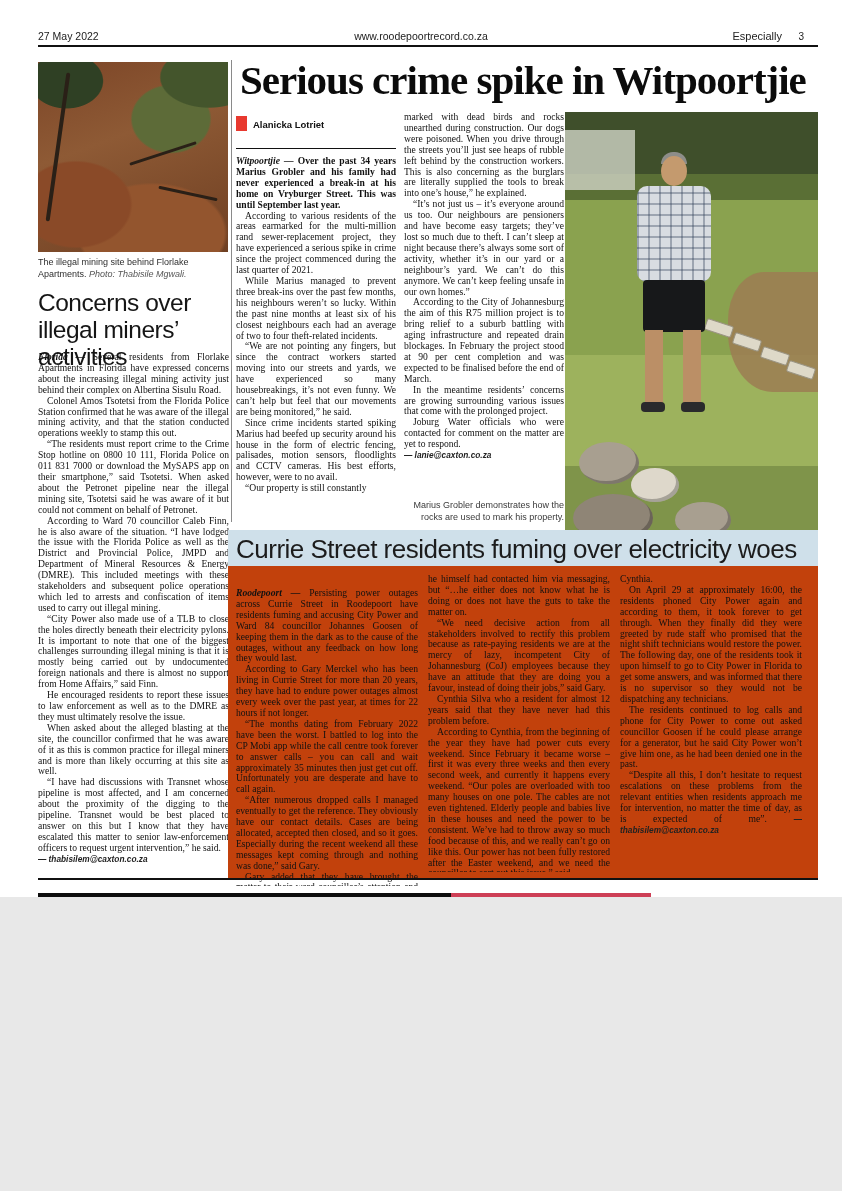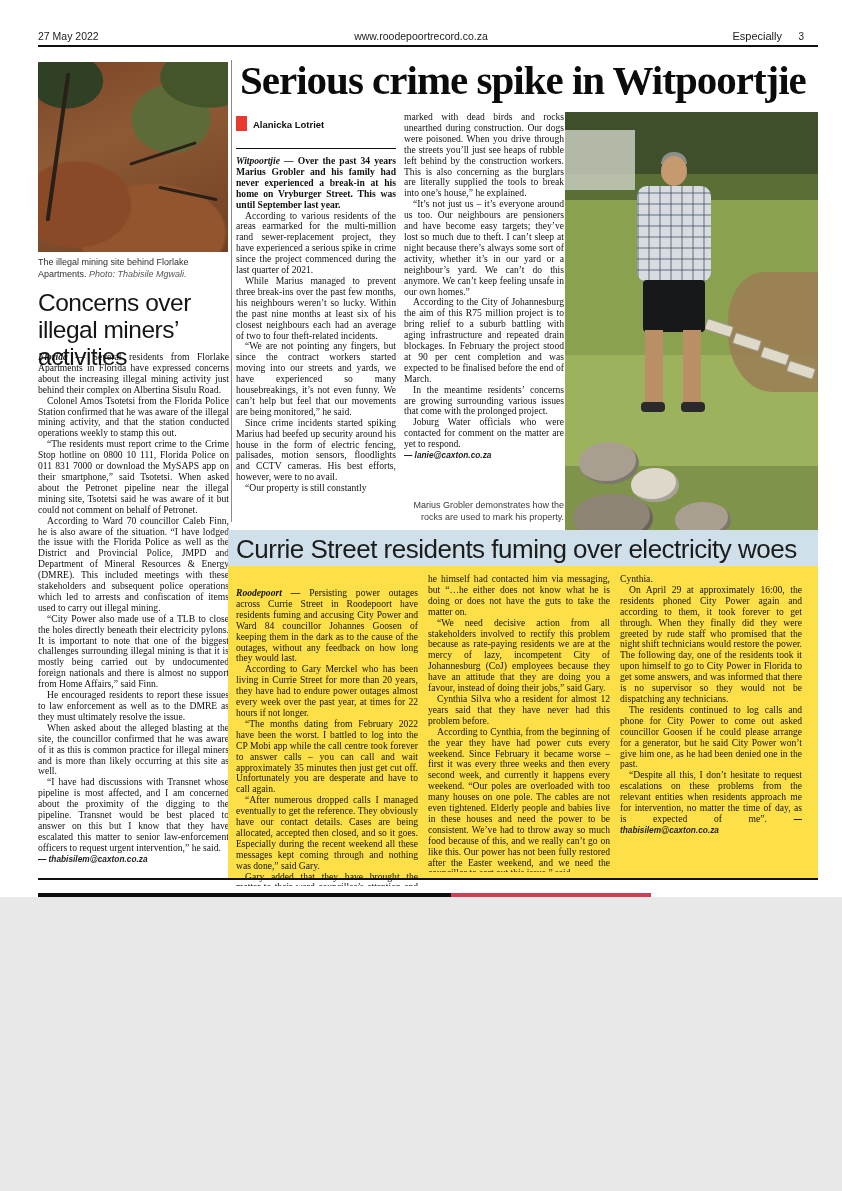--- a/index.html
+++ b/index.html
@@ -49,21 +49,21 @@
   .body-col p.first{text-indent:0;}
   .loc{font-style:italic;font-weight:bold;}
   .lead{font-weight:bold;}
   .signoff{font-family:"Liberation Sans",sans-serif;font-style:italic;font-weight:bold;
       font-size:8.3px;text-indent:0 !important;color:#222;}
   .caption{font-family:"Liberation Sans",sans-serif;font-size:9px;line-height:1.3;color:#2e2e2e;}
   .caption .credit{font-style:italic;color:#555;}
   .cap-right{text-align:right;color:#3a3a3a;}
 
   
-  .currie{background:#fde047;}
+  .currie{background:#c2410c;}
   .currie-band{position:absolute;left:0;top:0;width:100%;height:36px;background:#cfe0ea;}
   h2.currie-head{margin:0;padding:4px 0 0 8px;font-family:"Liberation Sans",sans-serif;font-weight:normal;
       font-size:26px;letter-spacing:-.5px;color:#1c1c1c;white-space:nowrap;}
 
   
   .ad{background:#0d0d0d;}
   .ad *{font-family:"Liberation Sans",sans-serif;}
   .ad-black{position:absolute;left:0;top:0;width:413px;height:100%;background:#0d0d0d;overflow:hidden;}
   .ad-red{position:absolute;left:413px;top:0;width:200px;height:100%;background:#ce3f56;overflow:hidden;}
   .ad-white{position:absolute;left:613px;top:0;width:167px;height:100%;background:#ffffff;overflow:hidden;text-align:center;}

